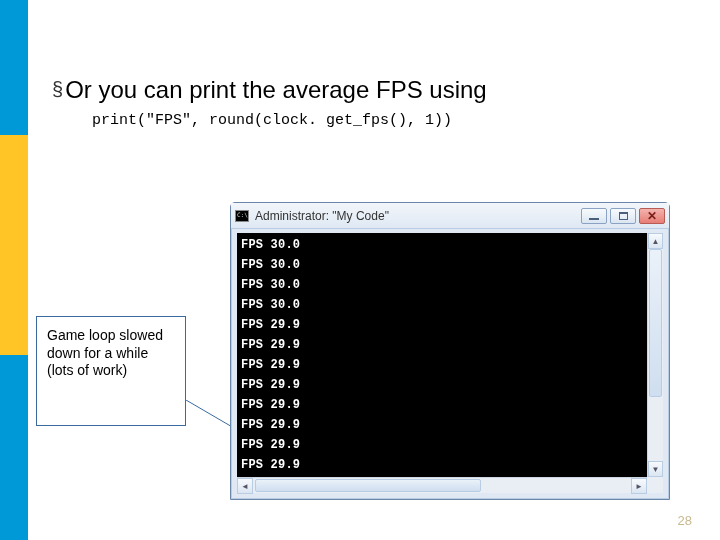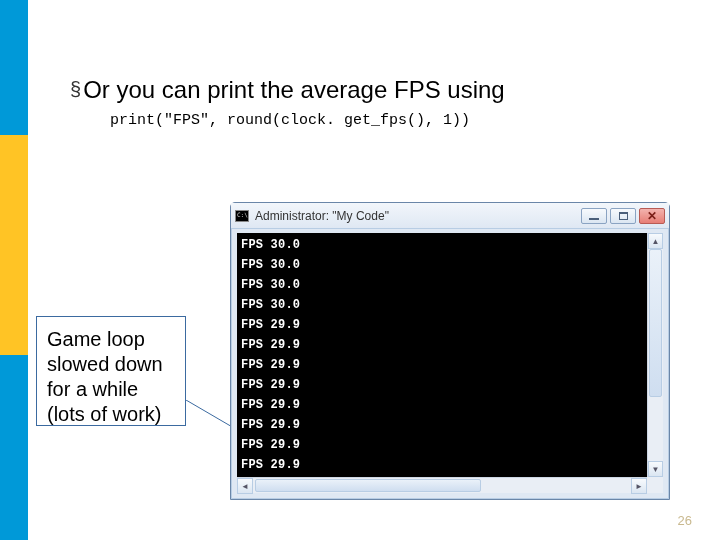--- a/index.html
+++ b/index.html
@@ -18,21 +18,21 @@
     background: #0099d8;
   }
   .sidebar-yellow {
     position: absolute;
     left: 0; top: 135px;
     width: 28px; height: 220px;
     background: #ffc425;
   }
   .content {
     position: absolute;
-    left: 70px; top: 76px;
+    left: 52px; top: 76px;
     width: 640px;
   }
   .bullet-line {
     font-size: 24px;
     color: #000;
     line-height: 1.15;
     margin-bottom: 8px;
   }
   .bullet-sq {
     color: #333;
@@ -49,21 +49,21 @@
     white-space: nowrap;
   }
   .callout {
     position: absolute;
     left: 36px; top: 316px;
     width: 150px;
     height: 110px;
     background: #fff;
     border: 1px solid #3b6aa0;
     padding: 10px 10px;
-    font-size: 20px;
+    font-size: 14px;
     line-height: 1.25;
     color: #000;
   }
   .callout-line {
     position: absolute;
     left: 186px; top: 400px;
     width: 50px; height: 30px;
     pointer-events: none;
   }
   .console-window {
@@ -256,13 +256,13 @@
     <div class="scroll-btn" style="position:absolute;bottom:0;left:0;right:0">▼</div>
   </div>
   <div class="hscrollbar">
     <div class="hscroll-btn" style="left:0">◄</div>
     <div class="hscroll-thumb"></div>
     <div class="hscroll-btn" style="right:0">►</div>
   </div>
   <div class="resize-grip"></div>
 </div>
 
-<div class="page-num">26</div>
+<div class="page-num">28</div>
 
 </body></html>

